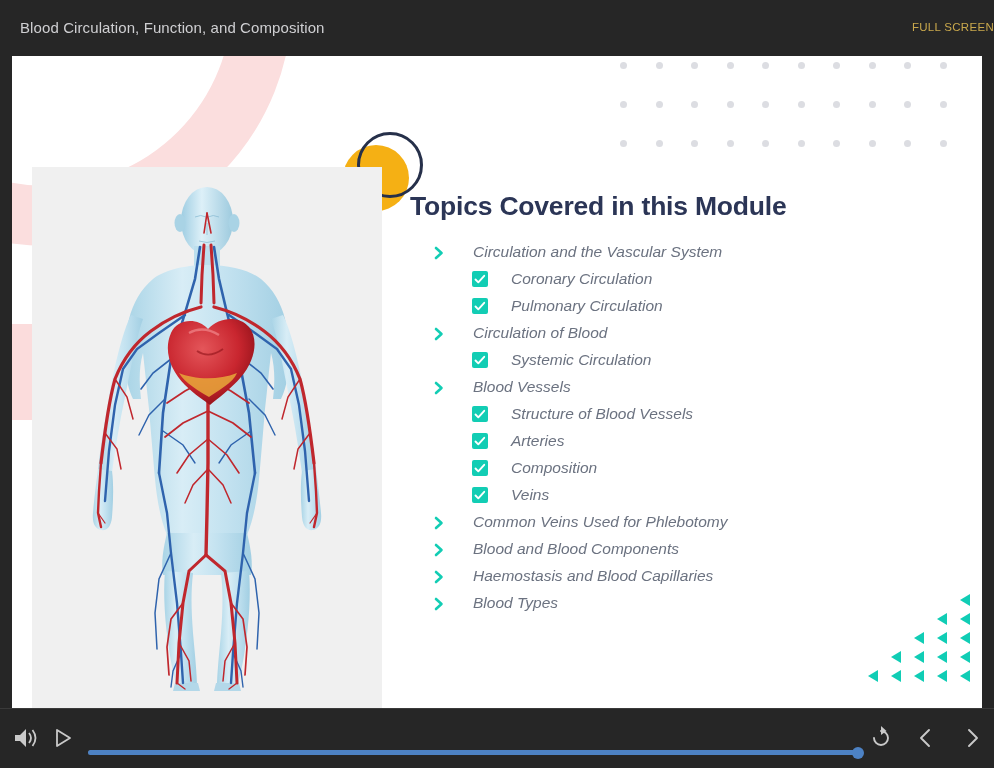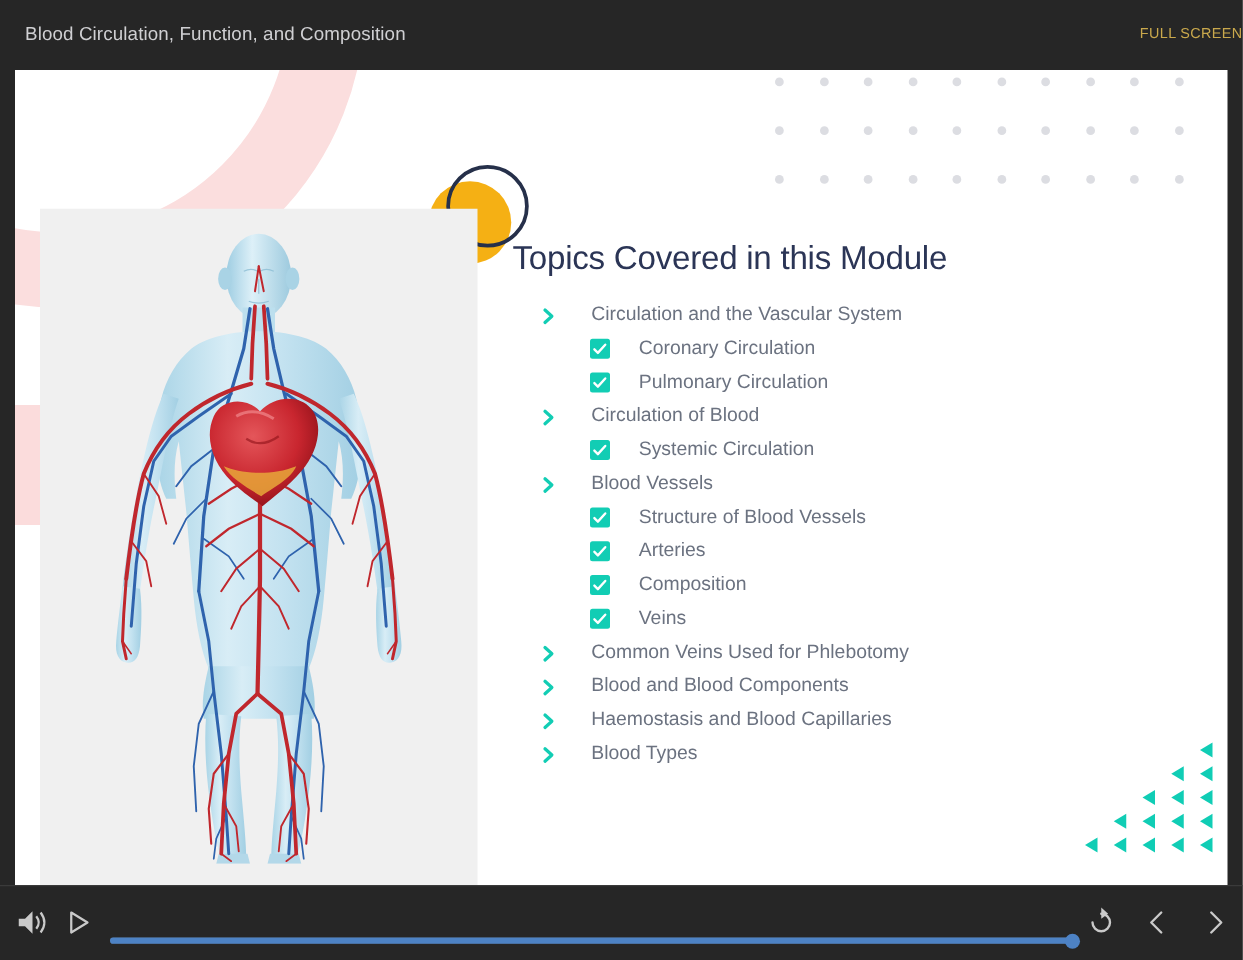--- a/index.html
+++ b/index.html
@@ -111,26 +111,26 @@
   }
 
   
   #content {
     position: absolute;
     left: 398px; top: 135px;
     width: 560px;
   }
   #slide-heading {
     font-size: 26.5px;
-    font-weight: normal;
+    font-weight: bold;
     color: #2b3556;
     letter-spacing: -0.2px;
     margin-bottom: 20px;
   }
-  ul.topic-list { list-style: none; }
+  ul.topic-list { list-style: none; font-style: italic; }
   li.topic-item {
     display: flex;
     align-items: flex-start;
     height: 27px;
   }
   li.topic-item.level-1 { padding-left: 24px; }
   li.topic-item.level-2 { padding-left: 62px; }
 
   .chevron-icon {
     flex: 0 0 auto;

